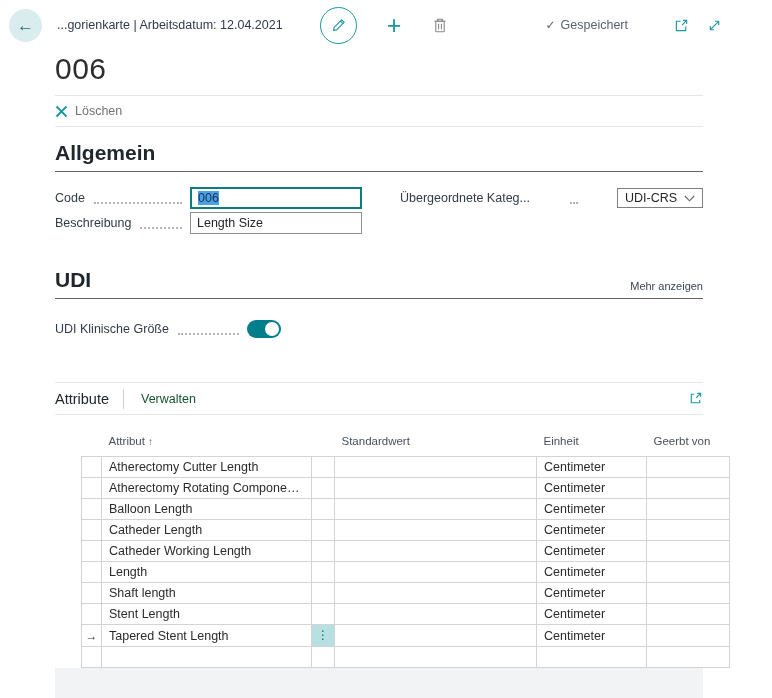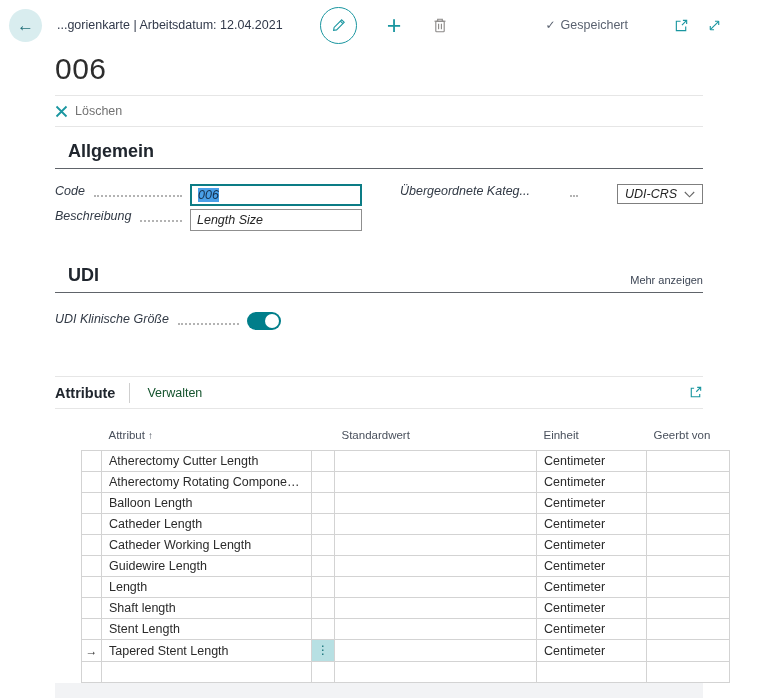--- a/index.html
+++ b/index.html
@@ -34,25 +34,25 @@
   .action-bar button {
     background:none; border:none; cursor:pointer; display:flex; align-items:center;
     font-size:12.5px; color:#737373; font-family:inherit;
   }
   .action-bar .xicon { color:#1a96a0; margin-right:7px; display:flex; }
   
   .sec-head {
     margin-top:14px; display:flex; align-items:flex-end; justify-content:space-between;
     border-bottom:1px solid #60646a; padding-bottom:6px;
   }
-  .sec-head h2 { font-size:18px; font-weight:700; color:#20262e;margin-left:13px; }
+  .sec-head h2 { font-size:21px; font-weight:700; color:#20262e; }
   .show-more { font-size:11px; color:#3c4554; text-decoration:none; cursor:pointer; }
   
   .fields-row { display:flex; justify-content:space-between; margin-top:15px; }
-  .field { display:flex; height:22px;font-style:italic; }
+  .field { display:flex; align-items:center; height:22px; }
   .field.left { width:307px; }
   .field.right { width:303px;gap:31px; }
   .flabel { font-size:12.5px; color:#323a46; white-space:nowrap; }
   .leader { flex:1; border-bottom:2px dotted #b3b3b3; margin:0 8px 0 9px; height:58%; min-width:8px; }
   .textbox {
     width:172px; height:22px; border:1px solid #8f8f8f; background:#fff;
     font-size:12.5px; color:#252525; display:flex; align-items:center; padding:0 6px; overflow:hidden; white-space:nowrap;
   }
   .textbox.focused { border:2px solid #0c7c85; }
   .sel-text { background:#4aa0e8; color:#15314e; }
@@ -64,21 +64,21 @@
   
   .udi-sec { margin-top:34px; }
   .toggle-row { margin-top:19px; width:226px; }
   .toggle { width:34px; height:18px; border-radius:10px; background:#c8c6c4; position:relative; cursor:pointer; flex:none; }
   .toggle.on { background:#007e8a; }
   .toggle .knob { position:absolute; top:2px; left:2px; width:14px; height:14px; border-radius:50%; background:#fff; }
   .toggle.on .knob { left:auto; right:2px; }
   
   .attr-sec { margin-top:42px; }
   .part-head { height:31px; display:flex; align-items:center; position:relative; }
-  .part-head h3 { font-size:14.5px; font-weight:700; color:#20262e; }
+  .part-head h3 { font-size:14.5px; font-weight:400; color:#20262e; }
   .vsep { width:1px; height:20px; background:#cfcfcf; margin:0 17px 0 14px; }
   .tab-btn { background:none; border:none; font-family:inherit; font-size:12.5px; color:#14532d; cursor:pointer; }
   .focus-btn { position:absolute; right:0; color:#1a96a0; }
   
   table { border-collapse:collapse; table-layout:fixed; width:648px; margin-top:18px;margin-left:26px; }
   thead th {
     font-weight:400; font-size:11.5px; color:#49505c; text-align:left;
     padding:2px 7px 9px; white-space:nowrap; border:none;
   }
   thead th .sort { font-size:10px; margin-left:3px; }
@@ -308,32 +308,20 @@
       <span class="dots"></span>
     </td>
     <td></td>
     <td>Centimeter</td>
     <td></td>
   </tr>
             <tr>
     <td class="selcol">
       <span></span>
     </td>
-    <td>Guidewire Length</td>
-    <td class="menucol">
-      <span class="dots"></span>
-    </td>
-    <td></td>
-    <td>Centimeter</td>
-    <td></td>
-  </tr>
-            <tr>
-    <td class="selcol">
-      <span></span>
-    </td>
     <td>Length</td>
     <td class="menucol">
       <span class="dots"></span>
     </td>
     <td></td>
     <td>Centimeter</td>
     <td></td>
   </tr>
             <tr>
     <td class="selcol">

